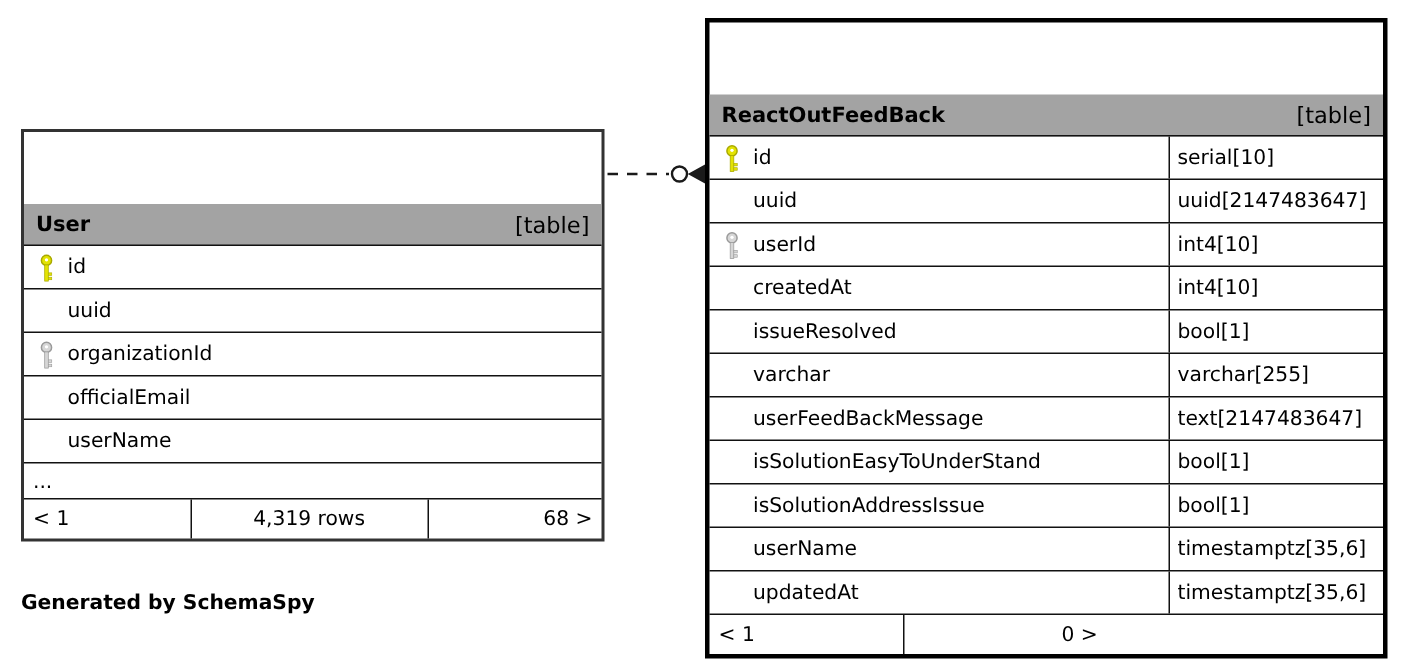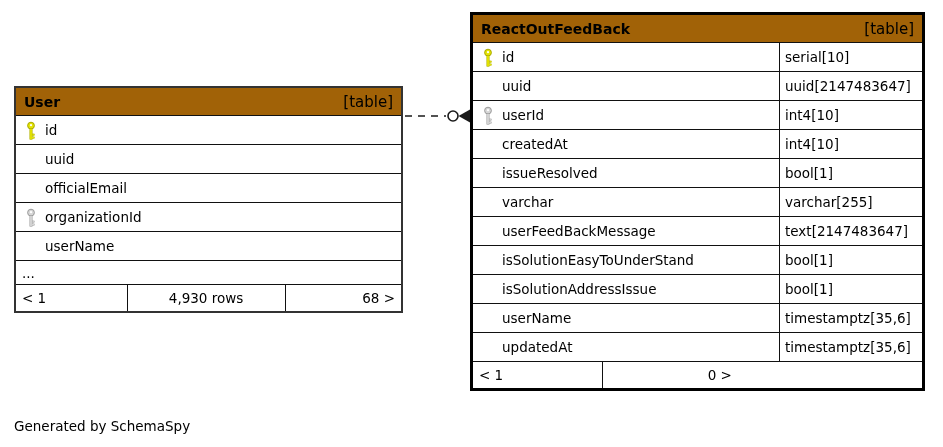--- a/index.html
+++ b/index.html
@@ -24,27 +24,28 @@
     left: 14px; top: 86px; width: 389px;
     border: 2px solid #333333;
   }
   .tbl-rfb {
     left: 470px; top: 12px; width: 455px;
     border: 3px solid #000000;
   }
 
   .hdr {
     height: 28px;
-    background: #a16207;
+    background: #a3a3a3;
     display: flex;
     align-items: center;
     justify-content: space-between;
     padding: 0 8px;
     border-bottom: 1px solid #111111;
     flex: none;
+    margin-top: 48px;
   }
   .hdr .t-name { font-weight: bold; font-size: 14px; }
   .hdr .t-badge { font-weight: normal; font-size: 15px; }
 
   .row {
     height: 29px;
     display: flex;
     align-items: stretch;
     border-bottom: 1px solid #111111;
     font-size: 13.5px;
@@ -104,22 +105,23 @@
 
   .connector {
     position: absolute;
     left: 403px;
     top: 105px;
   }
 
   .note {
     position: absolute;
     left: 14px;
-    top: 418px;
+    top: 394px;
     font-size: 13.5px;
+    font-weight: bold;
   }
 </style>
 </head>
 <body>
 
 <div class="canvas">
 
   <section class="tbl tbl-user">
     <header class="hdr">
       <span class="t-name">User</span>
@@ -141,53 +143,53 @@
           </div>
         </div>
         <div class="row">
           <div class="left">
             <span class="keycell"></span>
             <span class="colname">uuid</span>
           </div>
         </div>
         <div class="row">
           <div class="left">
-            <span class="keycell"></span>
-            <span class="colname">officialEmail</span>
-          </div>
-        </div>
-        <div class="row">
-          <div class="left">
             <span class="keycell">
               <svg width="12" height="19" viewBox="0 0 12 19">
                 <circle cx="6" cy="4.6" r="3.4" fill="#d6d6d6" stroke="#9a9a9a" stroke-width="1"></circle>
                 <circle cx="6" cy="4.2" r="1.1" fill="#ffffff"></circle>
                 <rect x="4.8" y="7.6" width="2.4" height="10.8" fill="#d6d6d6" stroke="#9a9a9a" stroke-width="0.5"></rect>
                 <rect x="7.2" y="12.9" width="2.3" height="1.7" fill="#d6d6d6" stroke="#9a9a9a" stroke-width="0.4"></rect>
                 <rect x="7.2" y="15.8" width="2.3" height="1.7" fill="#d6d6d6" stroke="#9a9a9a" stroke-width="0.4"></rect>
               </svg>
             </span>
             <span class="colname">organizationId</span>
           </div>
         </div>
         <div class="row">
           <div class="left">
             <span class="keycell"></span>
+            <span class="colname">officialEmail</span>
+          </div>
+        </div>
+        <div class="row">
+          <div class="left">
+            <span class="keycell"></span>
             <span class="colname">userName</span>
           </div>
         </div>
         <div class="row ellipsis">
           <div class="left">
             <span class="colname">...</span>
           </div>
         </div>
       </div>
     <footer class="pager">
       <div class="p-first">&lt; 1</div>
-      <div class="p-rows">4,930 rows</div>
+      <div class="p-rows">4,319 rows</div>
       <div class="p-last">68 &gt;</div>
     </footer>
   </section>
 
   <section class="tbl tbl-rfb">
     <header class="hdr">
       <span class="t-name">ReactOutFeedBack</span>
       <span class="t-badge">[table]</span>
     </header>
     <div class="tbody">

